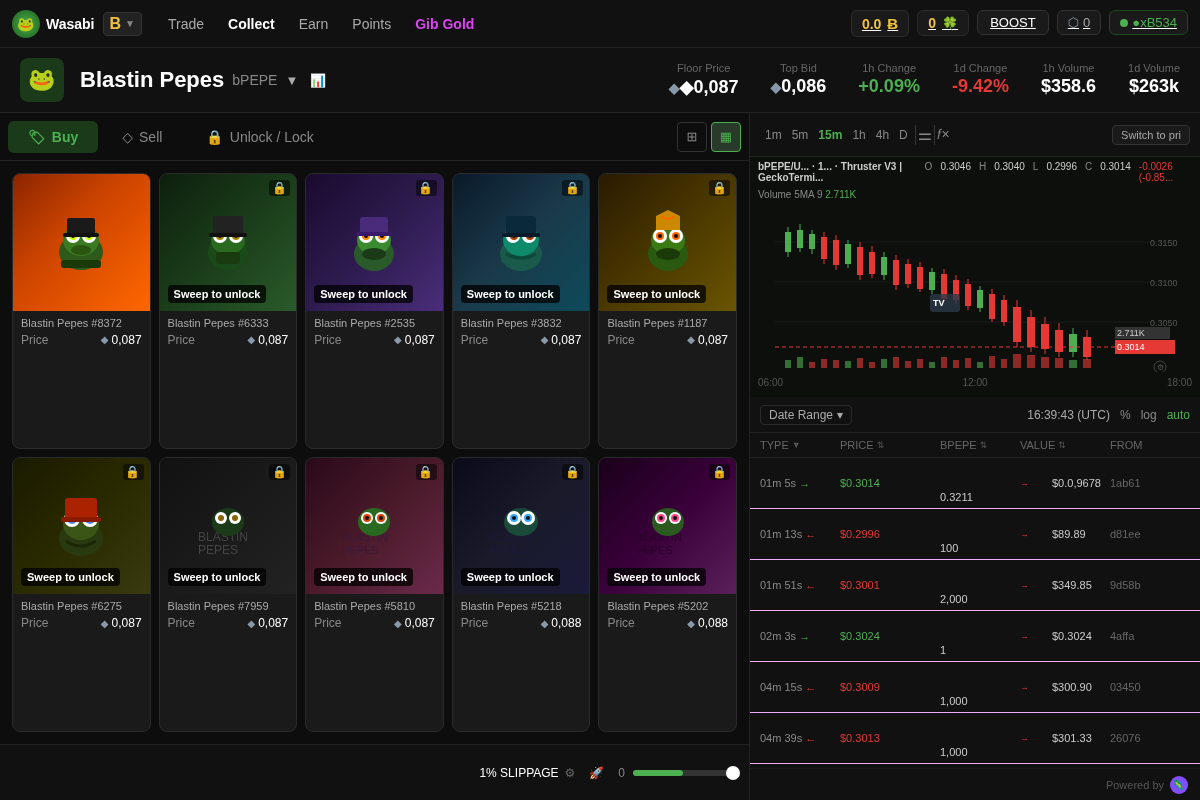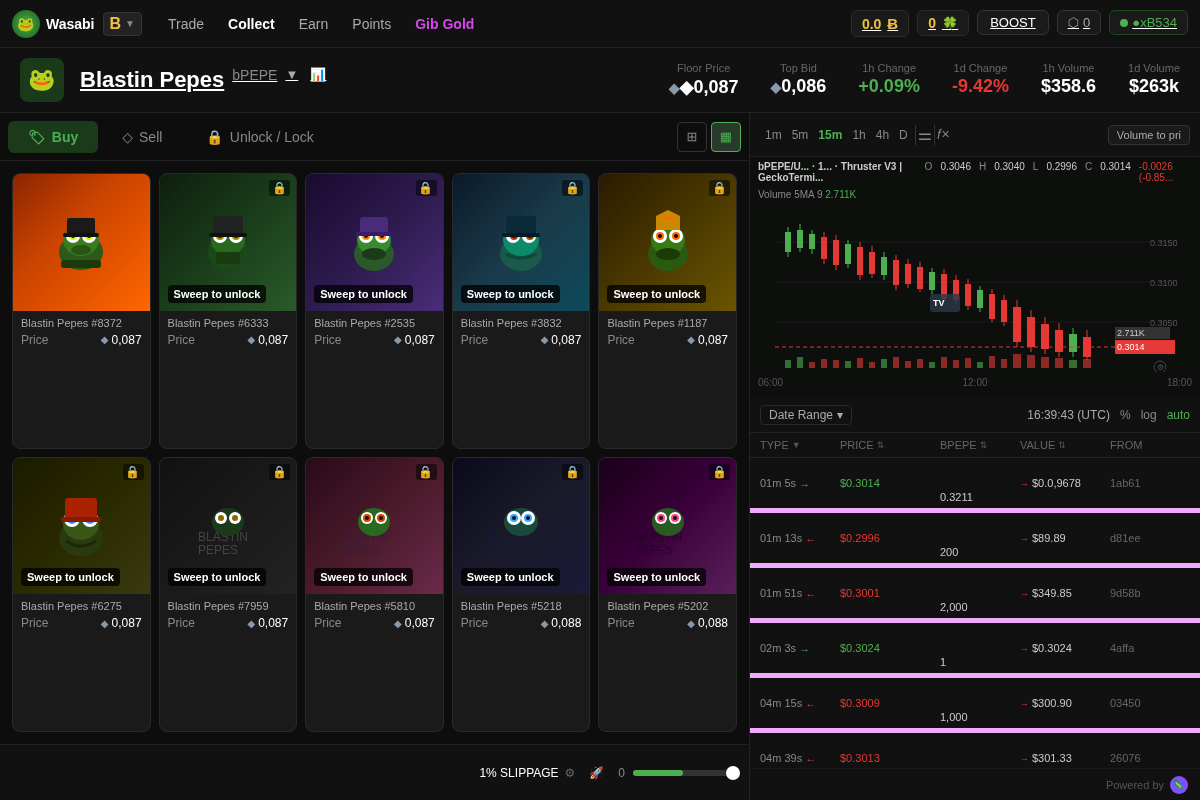--- a/index.html
+++ b/index.html
@@ -20,21 +20,21 @@
     .stats-pill { display: flex; align-items: center; gap: 6px; background: #1a1a1a; border: 1px solid #2a2a2a; border-radius: 6px; padding: 4px 10px; }
     .stats-val { color: #f0c040; font-weight: 700; font-size: 14px; }
     .boost-btn { background: #1a1a1a; border: 1px solid #333; border-radius: 6px; padding: 4px 12px; color: #fff; cursor: pointer; font-size: 13px; }
     .eth-pill { background: #1a1a1a; border: 1px solid #333; border-radius: 6px; padding: 4px 10px; color: #aaa; display: flex; align-items: center; gap: 4px; }
     .wallet-pill { background: #1a1a1a; border: 1px solid #1d4a1d; border-radius: 6px; padding: 4px 10px; color: #4CAF50; display: flex; align-items: center; gap: 4px; }
     .dot-green { width: 8px; height: 8px; background: #4CAF50; border-radius: 50%; }
 
     
     .collection-header { display: flex; align-items: center; background: #111; border-bottom: 1px solid #222; padding: 12px 20px; gap: 16px; height: 65px; }
     .collection-avatar { width: 44px; height: 44px; background: #1a3a1a; border-radius: 8px; overflow: hidden; display: flex; align-items: center; justify-content: center; font-size: 22px; }
-    .collection-info { display: flex; gap: 8px; text-decoration: underline; }
+    .collection-info { display: flex; align-items: center; gap: 8px; }
     .collection-name { font-size: 22px; font-weight: 700; }
     .collection-badge { color: #888; font-size: 14px; }
     .collection-dropdown { color: #aaa; cursor: pointer; }
     .chart-icon { color: #666; cursor: pointer; margin-left: 4px; }
     .stats-row { display: flex; gap: 32px; margin-left: auto; }
     .stat-item { text-align: center; }
     .stat-label { color: #666; font-size: 11px; margin-bottom: 2px; }
     .stat-value { font-size: 18px; font-weight: 600; }
     .stat-value.green { color: #4CAF50; }
     .stat-value.red { color: #e53935; }
@@ -111,29 +111,29 @@
     .time-display { color: #aaa; font-size: 12px; margin-left: auto; }
     .pct-btn { color: #888; font-size: 12px; cursor: pointer; }
     .log-btn { color: #888; font-size: 12px; cursor: pointer; }
     .auto-btn { color: #4CAF50; font-size: 12px; cursor: pointer; }
 
     
     .trades-section { flex: 1; overflow: hidden; display: flex; flex-direction: column; }
     .trades-header { display: grid; grid-template-columns: 80px 100px 80px 90px 80px; gap: 0; padding: 6px 10px; border-bottom: 1px solid #222; font-size: 11px; color: #666; }
     .trades-header span { display: flex; align-items: center; gap: 3px; cursor: pointer; }
     .trades-body { overflow-y: auto; flex: 1; }
-    .trade-row { display: grid; grid-template-columns: 80px 100px 80px 90px 80px; gap: 0; padding: 5px 10px; border-bottom: 5px solid #f0abfc; font-size: 11px; align-items: center; }
+    .trade-row { display: grid; grid-template-columns: 80px 100px 80px 90px 80px; gap: 0; padding: 5px 10px; border-bottom: 1px solid #f0abfc; font-size: 11px; align-items: center; }
     .trade-time { color: #888; }
     .trade-arrow { color: #4CAF50; }
     .trade-arrow.sell { color: #e53935; }
     .trade-price.buy { color: #4CAF50; }
     .trade-price.sell { color: #e53935; }
     .trade-bpepe { color: #ccc; margin-top: 28px; }
     .trade-arrow-small { color: #e53935; font-size: 9px; }
-    .trade-value { color: #ccc; }
+    .trade-value { color: #ccc; margin-left: 20px; }
     .trade-from { color: #666; }
 
     
     .powered-by { display: flex; align-items: center; justify-content: flex-end; padding: 6px 12px; border-top: 1px solid #1a1a1a; font-size: 11px; color: #555; gap: 6px; height: 32px; }
     .powered-logo { width: 18px; height: 18px; background: radial-gradient(circle, #6060ff, #a040ff); border-radius: 50%; display: flex; align-items: center; justify-content: center; font-size: 10px; }
 
     
     ::-webkit-scrollbar { width: 4px; }
     ::-webkit-scrollbar-track { background: #111; }
     ::-webkit-scrollbar-thumb { background: #333; border-radius: 2px; }
@@ -528,21 +528,21 @@
       <span class="time-btn">5m</span>
       <span class="time-btn active">15m</span>
       <span class="time-btn">1h</span>
       <span class="time-btn">4h</span>
       <span class="time-btn">D</span>
       <div style="width:1px;height:20px;background:#333;margin:0 2px;"></div>
       <span style="color:#888;cursor:pointer;font-size:16px;">⚌</span>
       <div style="width:1px;height:20px;background:#333;margin:0 2px;"></div>
       <span style="color:#888;cursor:pointer;font-size:14px;">𝑓×</span>
       <div class="chart-controls">
-        <span class="switch-btn">Volume to pri</span>
+        <span class="switch-btn">Switch to pri</span>
       </div>
     </div>
 
     <div class="chart-area" style="position:relative;">
       <div class="chart-info">
         <span class="pair">bPEPE/U... · 1... · Thruster V3 | GeckoTermi...</span>
         <span style="color:#888;">O</span>
         <span style="color:#ccc;">0.3046</span>
         <span style="color:#888;">H</span>
         <span style="color:#ccc;">0.3040</span>
@@ -719,21 +719,21 @@
           <span style="display:flex;align-items:center;gap:3px;">
             <span class="trade-arrow-small">→</span>
             <span class="trade-value">$0.0,9678</span>
           </span>
           <span class="trade-from">1ab61</span>
         </div>
 
         <div class="trade-row">
           <span class="trade-time">01m 13s <span class="trade-arrow sell" style="color:#e53935;">←</span></span>
           <span class="trade-price sell">$0.2996</span>
-          <span class="trade-bpepe">200</span>
+          <span class="trade-bpepe">100</span>
           <span style="display:flex;align-items:center;gap:3px;">
             <span style="color:#e53935;font-size:9px;">→</span>
             <span class="trade-value">$89.89</span>
           </span>
           <span class="trade-from">d81ee</span>
         </div>
 
         <div class="trade-row">
           <span class="trade-time">01m 51s <span class="trade-arrow sell" style="color:#e53935;">←</span></span>
           <span class="trade-price sell">$0.3001</span>

